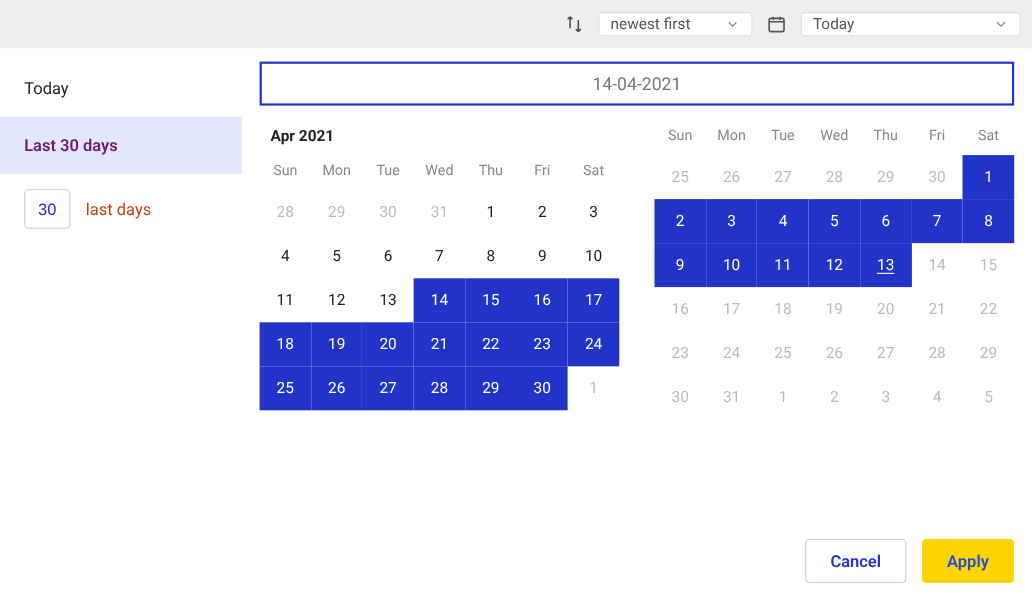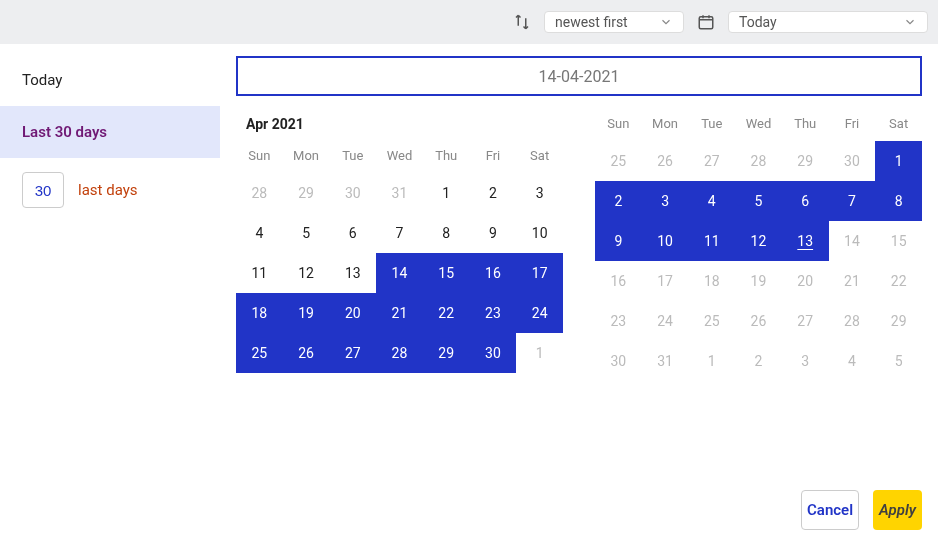--- a/index.html
+++ b/index.html
@@ -176,38 +176,37 @@
   .day.today.sel { text-decoration: underline; text-underline-offset: 3px; }
   .footer {
     position: absolute;
     right: 16px;
     bottom: 10px;
     display: flex;
     gap: 14px;
   }
   .btn {
     height: 40px;
-    padding: 0 5px;
+    padding: 0 22px;
     border-radius: 4px;
     font-size: 15px;
     font-weight: 600;
     display: flex;
     align-items: center;
     cursor: pointer;
     border: 1px solid transparent;
   }
   .btn.cancel {
     background: #fff;
     border-color: #ccc;
     color: #2134c7;
   }
   .btn.apply {
     background: #ffd400;
-    color: #404040;
-    font-style: italic;
+    color: #1d4ed8;
   }
   svg { display: block; }
 </style>
 </head>
 <body>
 
 <div class="topbar">
   <div class="icon-btn">
     <svg width="18" height="18" viewBox="0 0 24 24" fill="none" stroke="currentColor" stroke-width="2">
         <path d="M7 3v14M7 3l-3 3M7 3l3 3M17 21V7M17 21l3-3M17 21l-3-3"></path>

